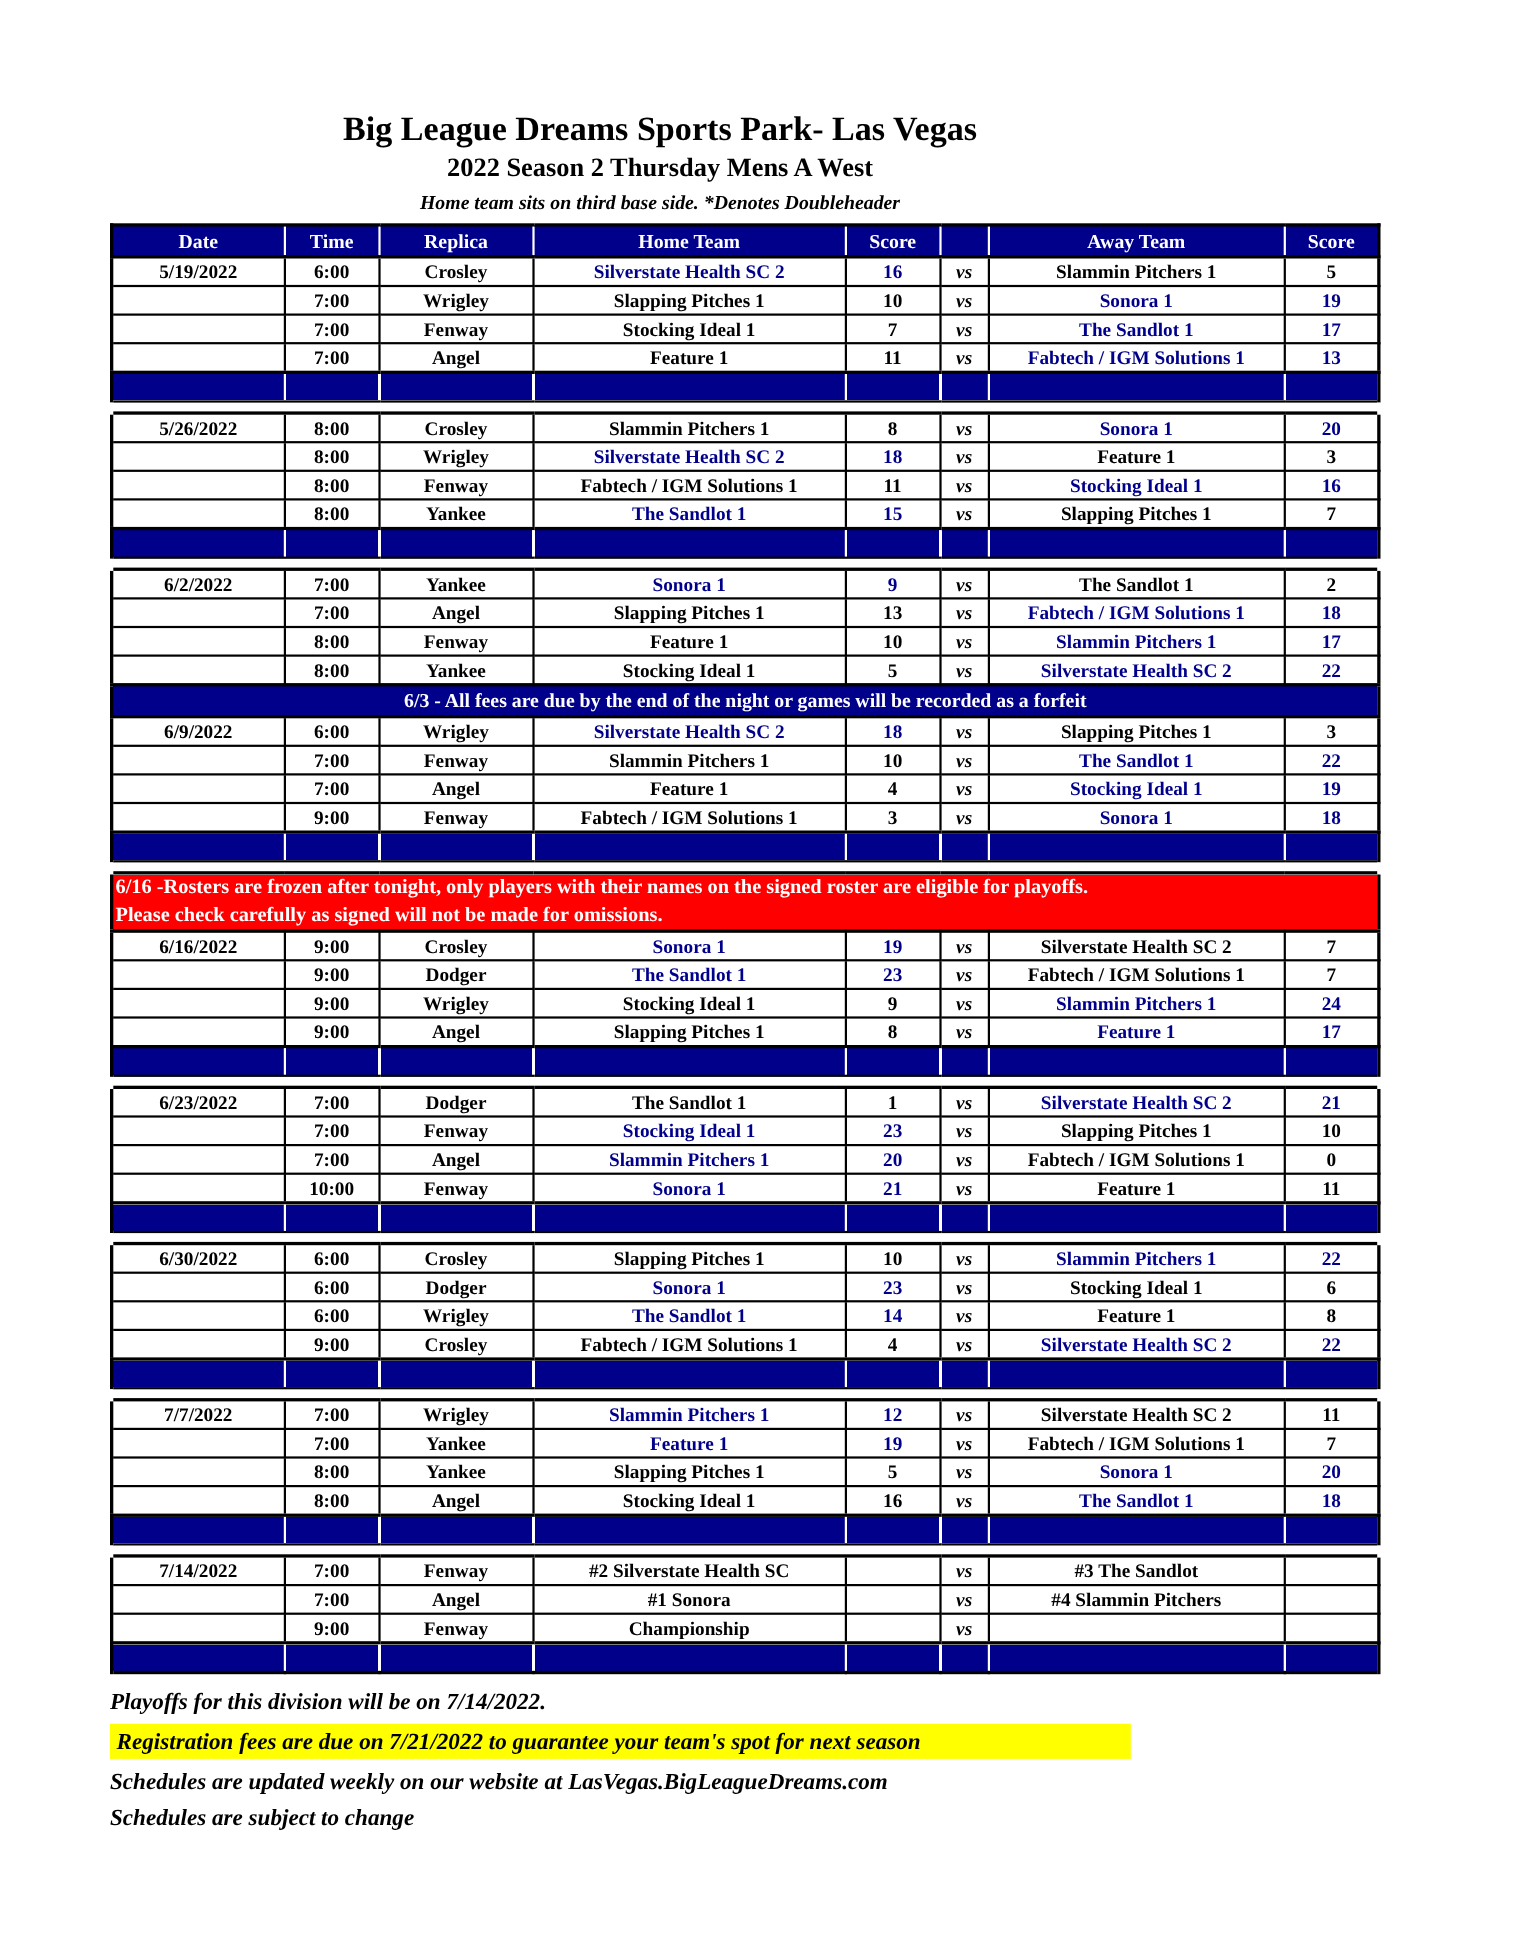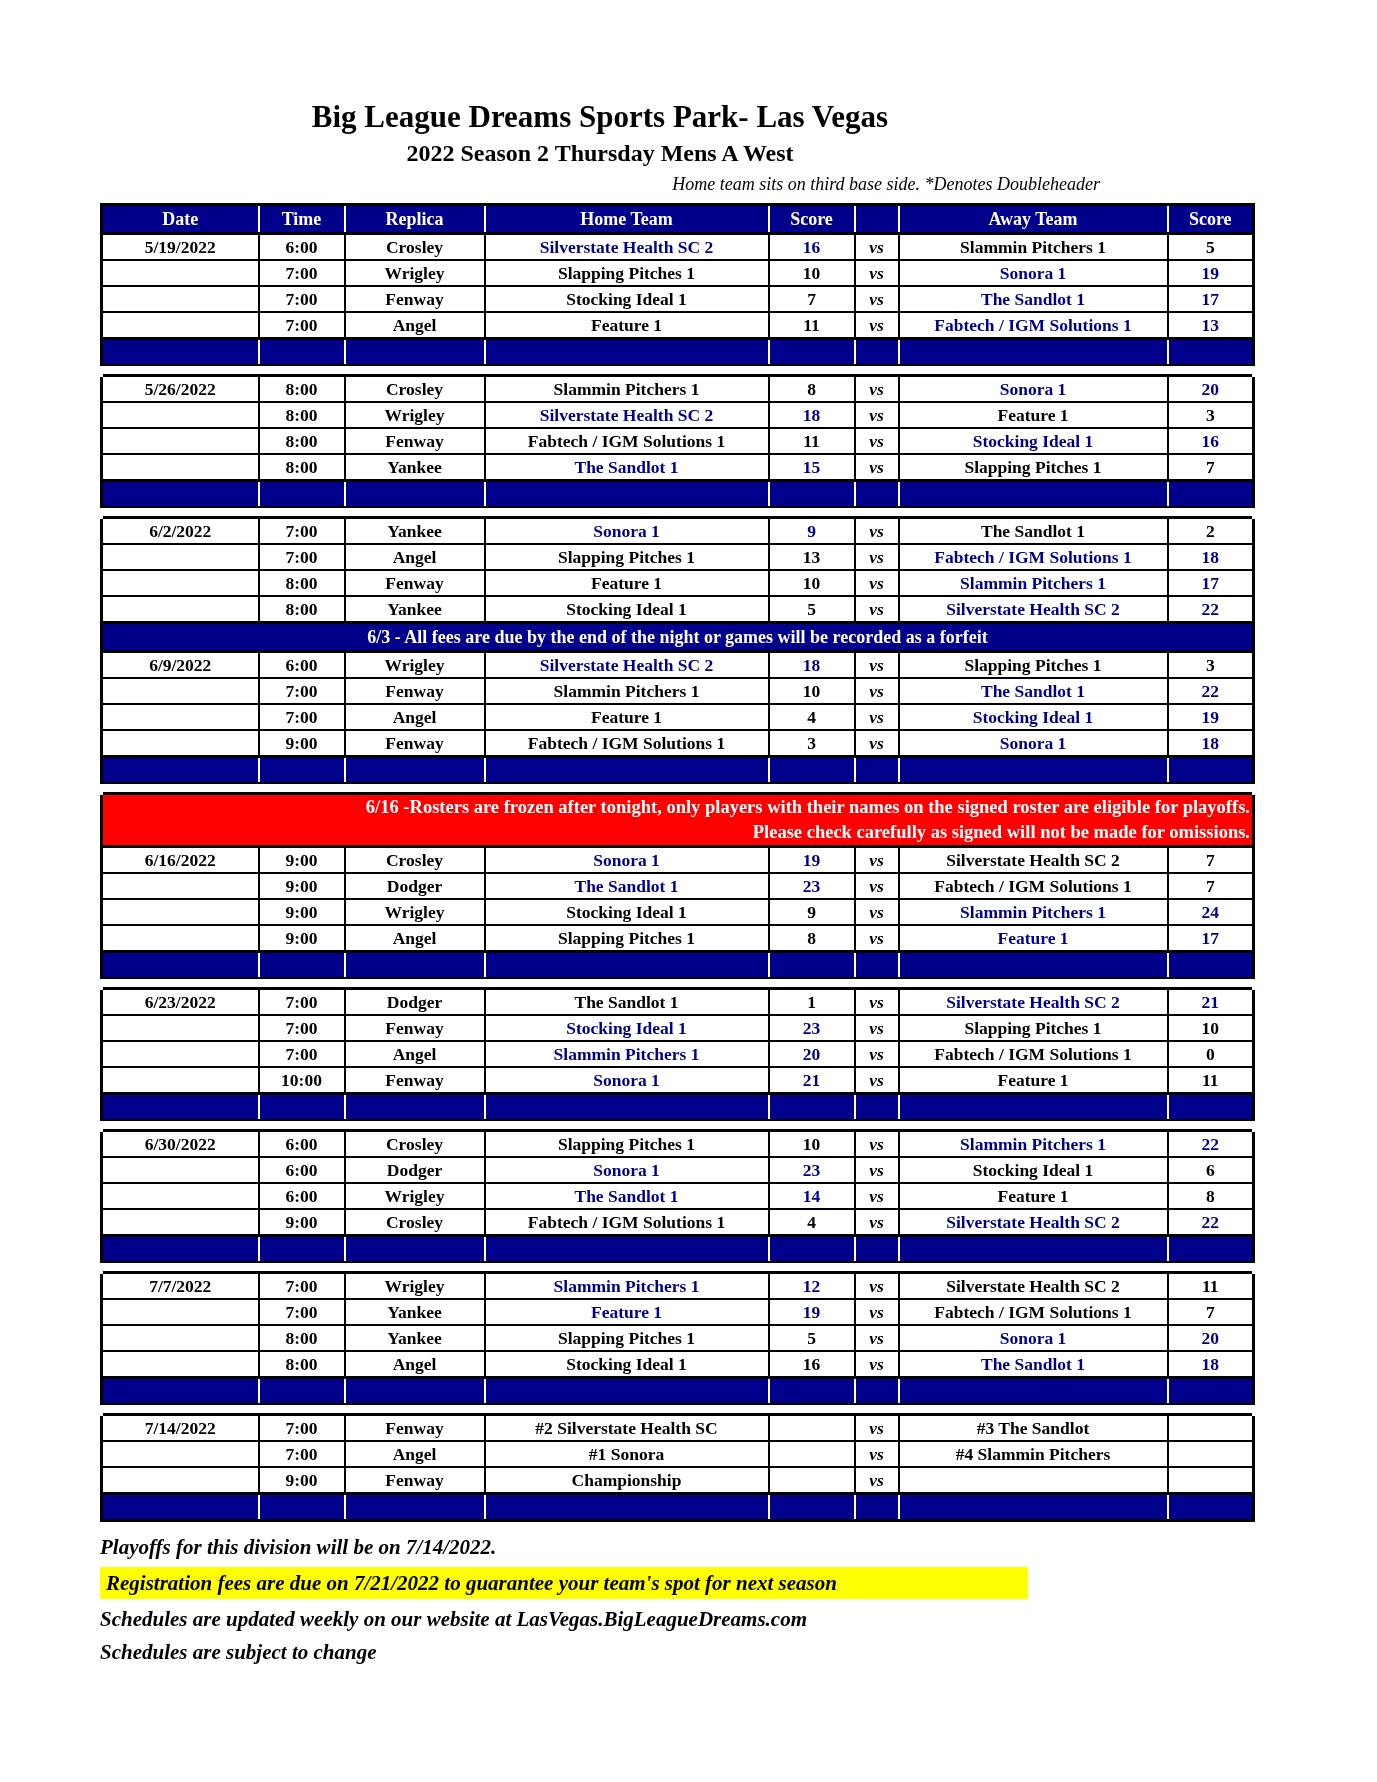--- a/index.html
+++ b/index.html
@@ -1,39 +1,39 @@
 <!DOCTYPE html>
 <html><head>
 <meta charset="utf-8">
 <style>
   html,body{margin:0;padding:0;background:#ffffff;}
   body{width:1377px;height:1782px;font-family:"Liberation Serif","DejaVu Serif",serif;color:#000;}
   .titles{margin:100px 0 0 100px;width:1000px;text-align:center;}
   .page-title{font-size:31px;font-weight:bold;line-height:34px;}
   .page-subtitle{font-size:24px;font-weight:bold;line-height:30px;margin-top:4px;text-align:center;}
-  .page-note{font-size:18px;font-weight:normal;font-style:italic;margin-top:6px;text-align:right;}
+  .page-note{font-size:18px;font-weight:bold;font-style:italic;margin-top:6px;}
   table.sched{border-collapse:collapse;table-layout:fixed;width:1152px;margin:8px 0 0 100px;border:3px solid #000;padding-left:13px;}
   th{background:#00008B;color:#fff;font-size:18px;font-weight:bold;height:26px;
      border-top:3px solid #000;border-bottom:3px solid #000;border-left:2px solid #fff;border-right:2px solid #fff;
      padding:0;}
   th:first-child{border-left:3px solid #000;}
   th:last-child{border-right:3px solid #000;}
   td{padding:0 2px;overflow:hidden;white-space:nowrap;}
   tr.game td{border:2px solid #000;height:24px;font-size:17.5px;font-weight:bold;text-align:center;background:#fff;}
   tr.game.grp td{border-top:3px solid #000;}
   td.w{background:#FFFF00;color:#00008B;}
   td.vs{font-style:italic;font-size:15px;}
   tr.sep td{background:#00008B;height:24px;border-left:2px solid #fff;border-right:2px solid #fff;
             border-top:3px solid #000;border-bottom:2px solid #000;}
   tr.sep td:first-child{border-left:3px solid #000;}
   tr.sep td:last-child{border-right:3px solid #000;}
   tr.gap td{background:#fff;height:8px;border:none;border-left:3px solid #fff;border-right:3px solid #fff;}
   tr.notice-navy td{background:#00008B;color:#fff;font-size:18px;font-weight:bold;text-align:center;height:26px;
             border-top:3px solid #000;border-bottom:3px solid #000;}
-  tr.notice-red td{background:#FF0000;color:#fff;font-weight:bold;text-align:right;
+  tr.notice-red td{background:#FF0000;color:#fff;font-weight:bold;text-align:left;
             border-top:3px solid #000;border-bottom:3px solid #000;}
   tr.notice-red .nline{font-size:18.5px;line-height:25px;}
   .footer{margin:12px 0 0 100px;width:1152px;font-style:italic;}
   .fline{font-size:21px;font-weight:bold;line-height:26px;margin-top:7px;}
   .fline.hl{background:#FFFF00;padding:3px 6px;box-sizing:border-box;width:928px;}
 </style>
 </head>
 <body>
 
 <div class="titles">

